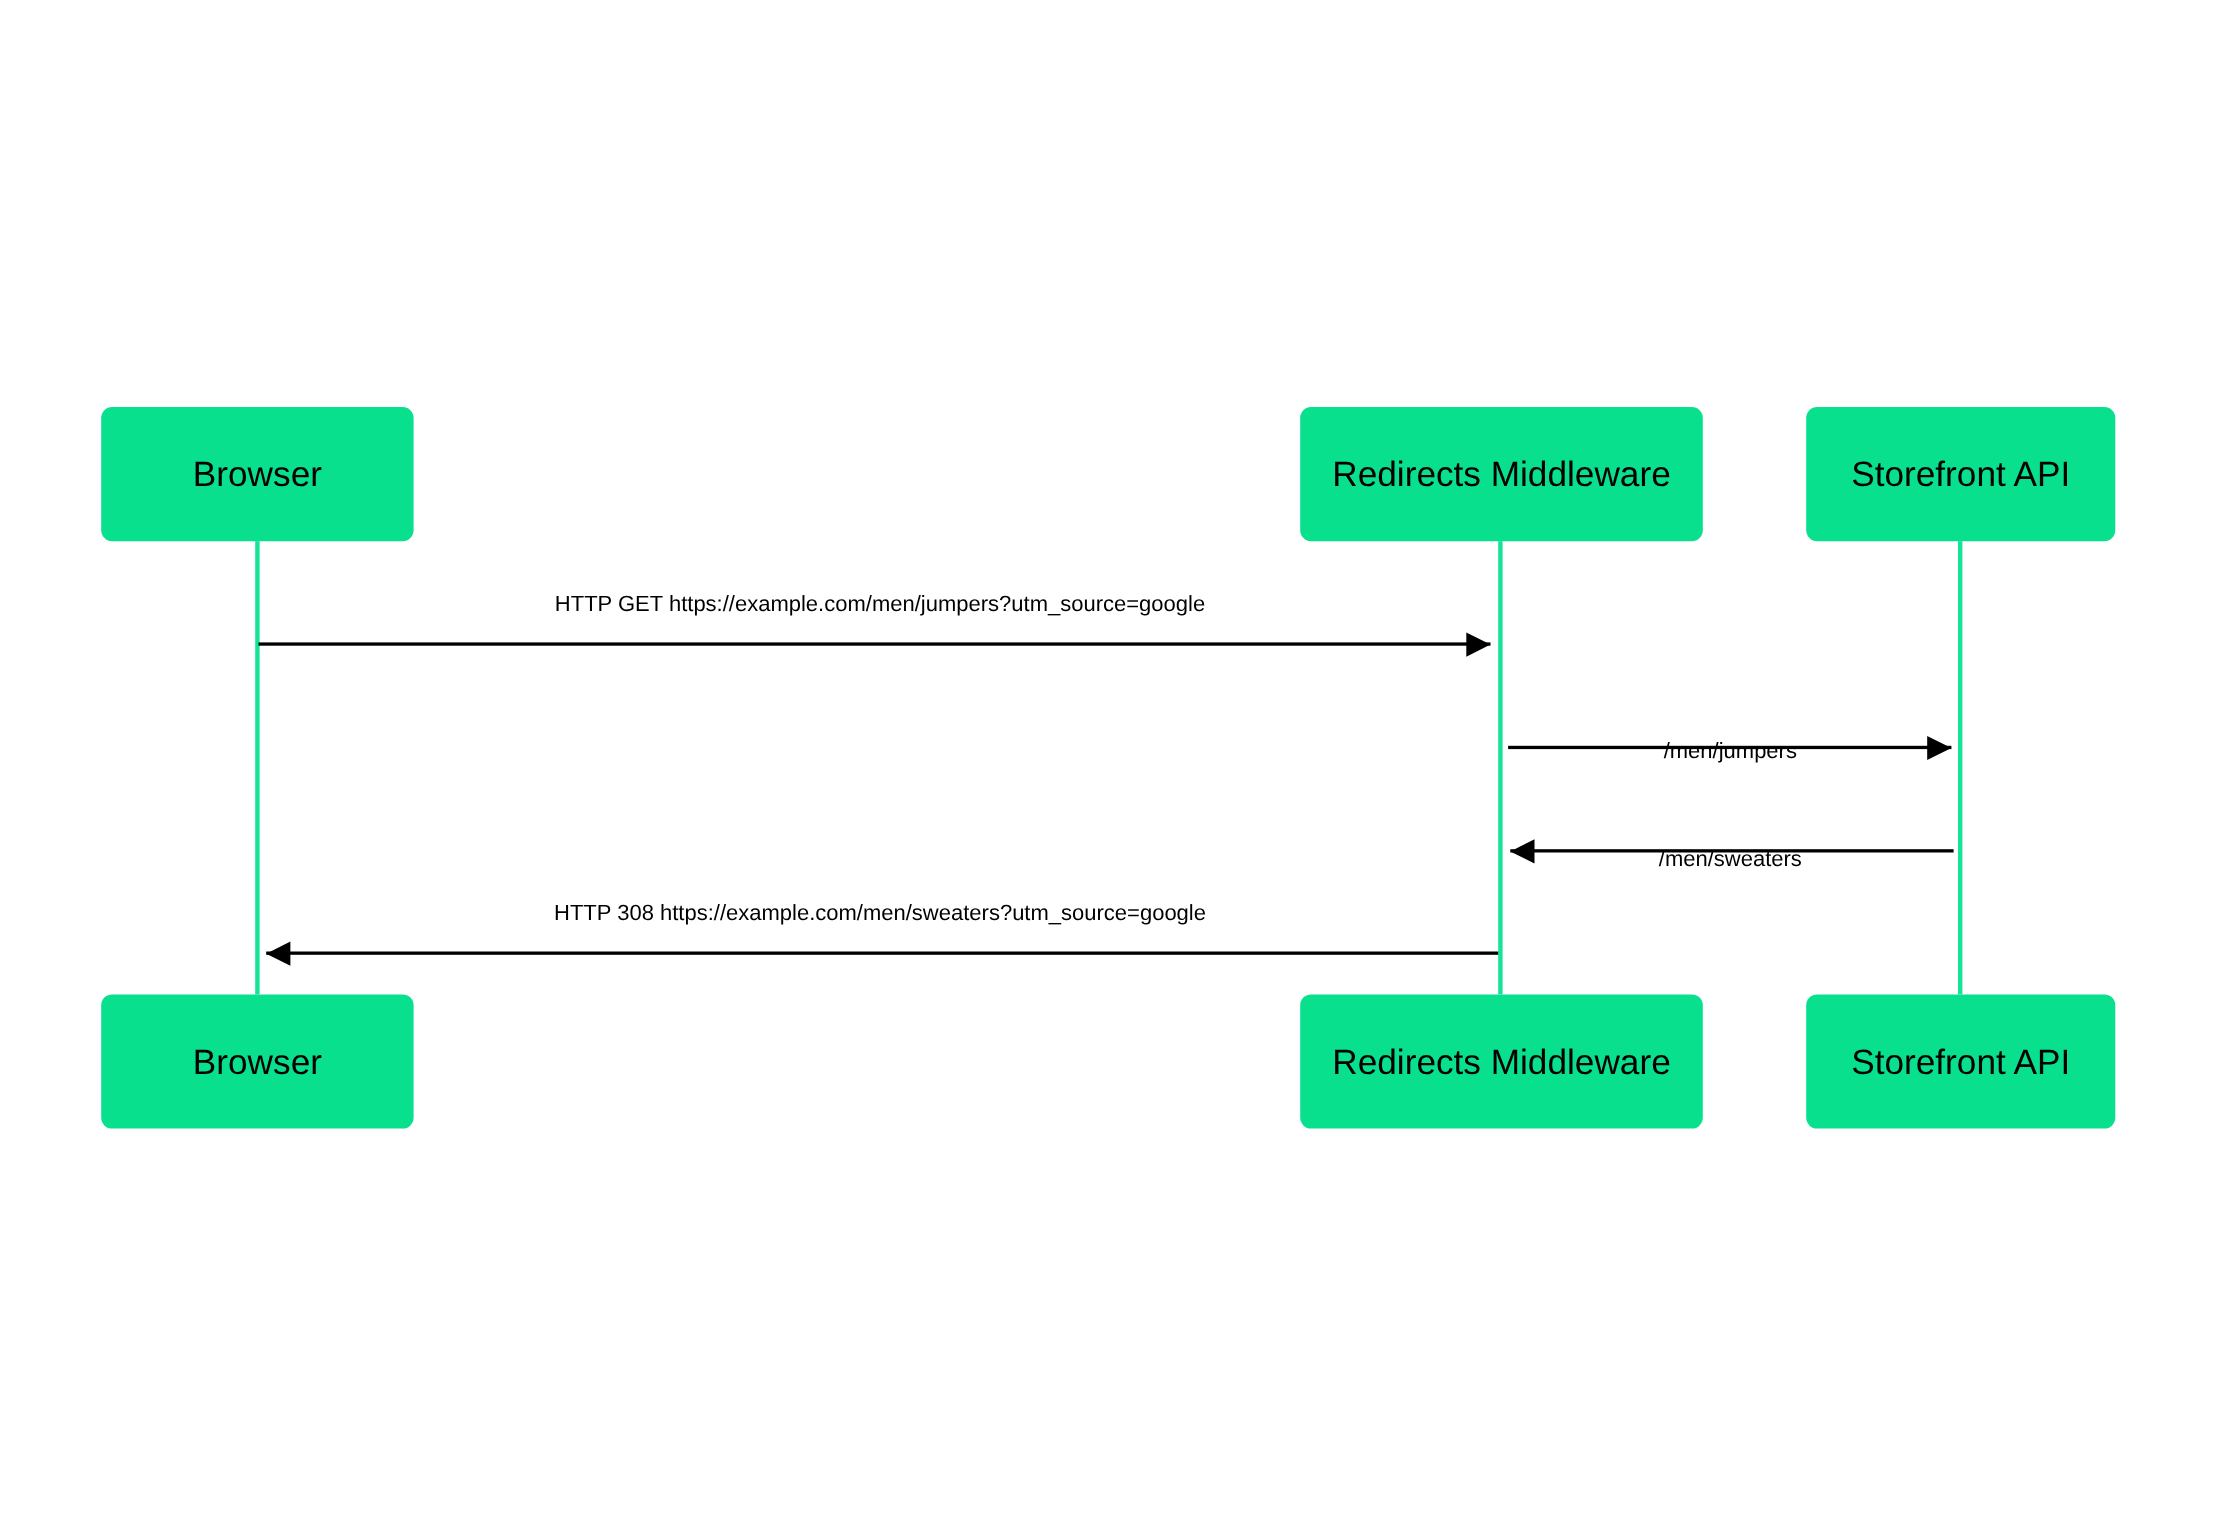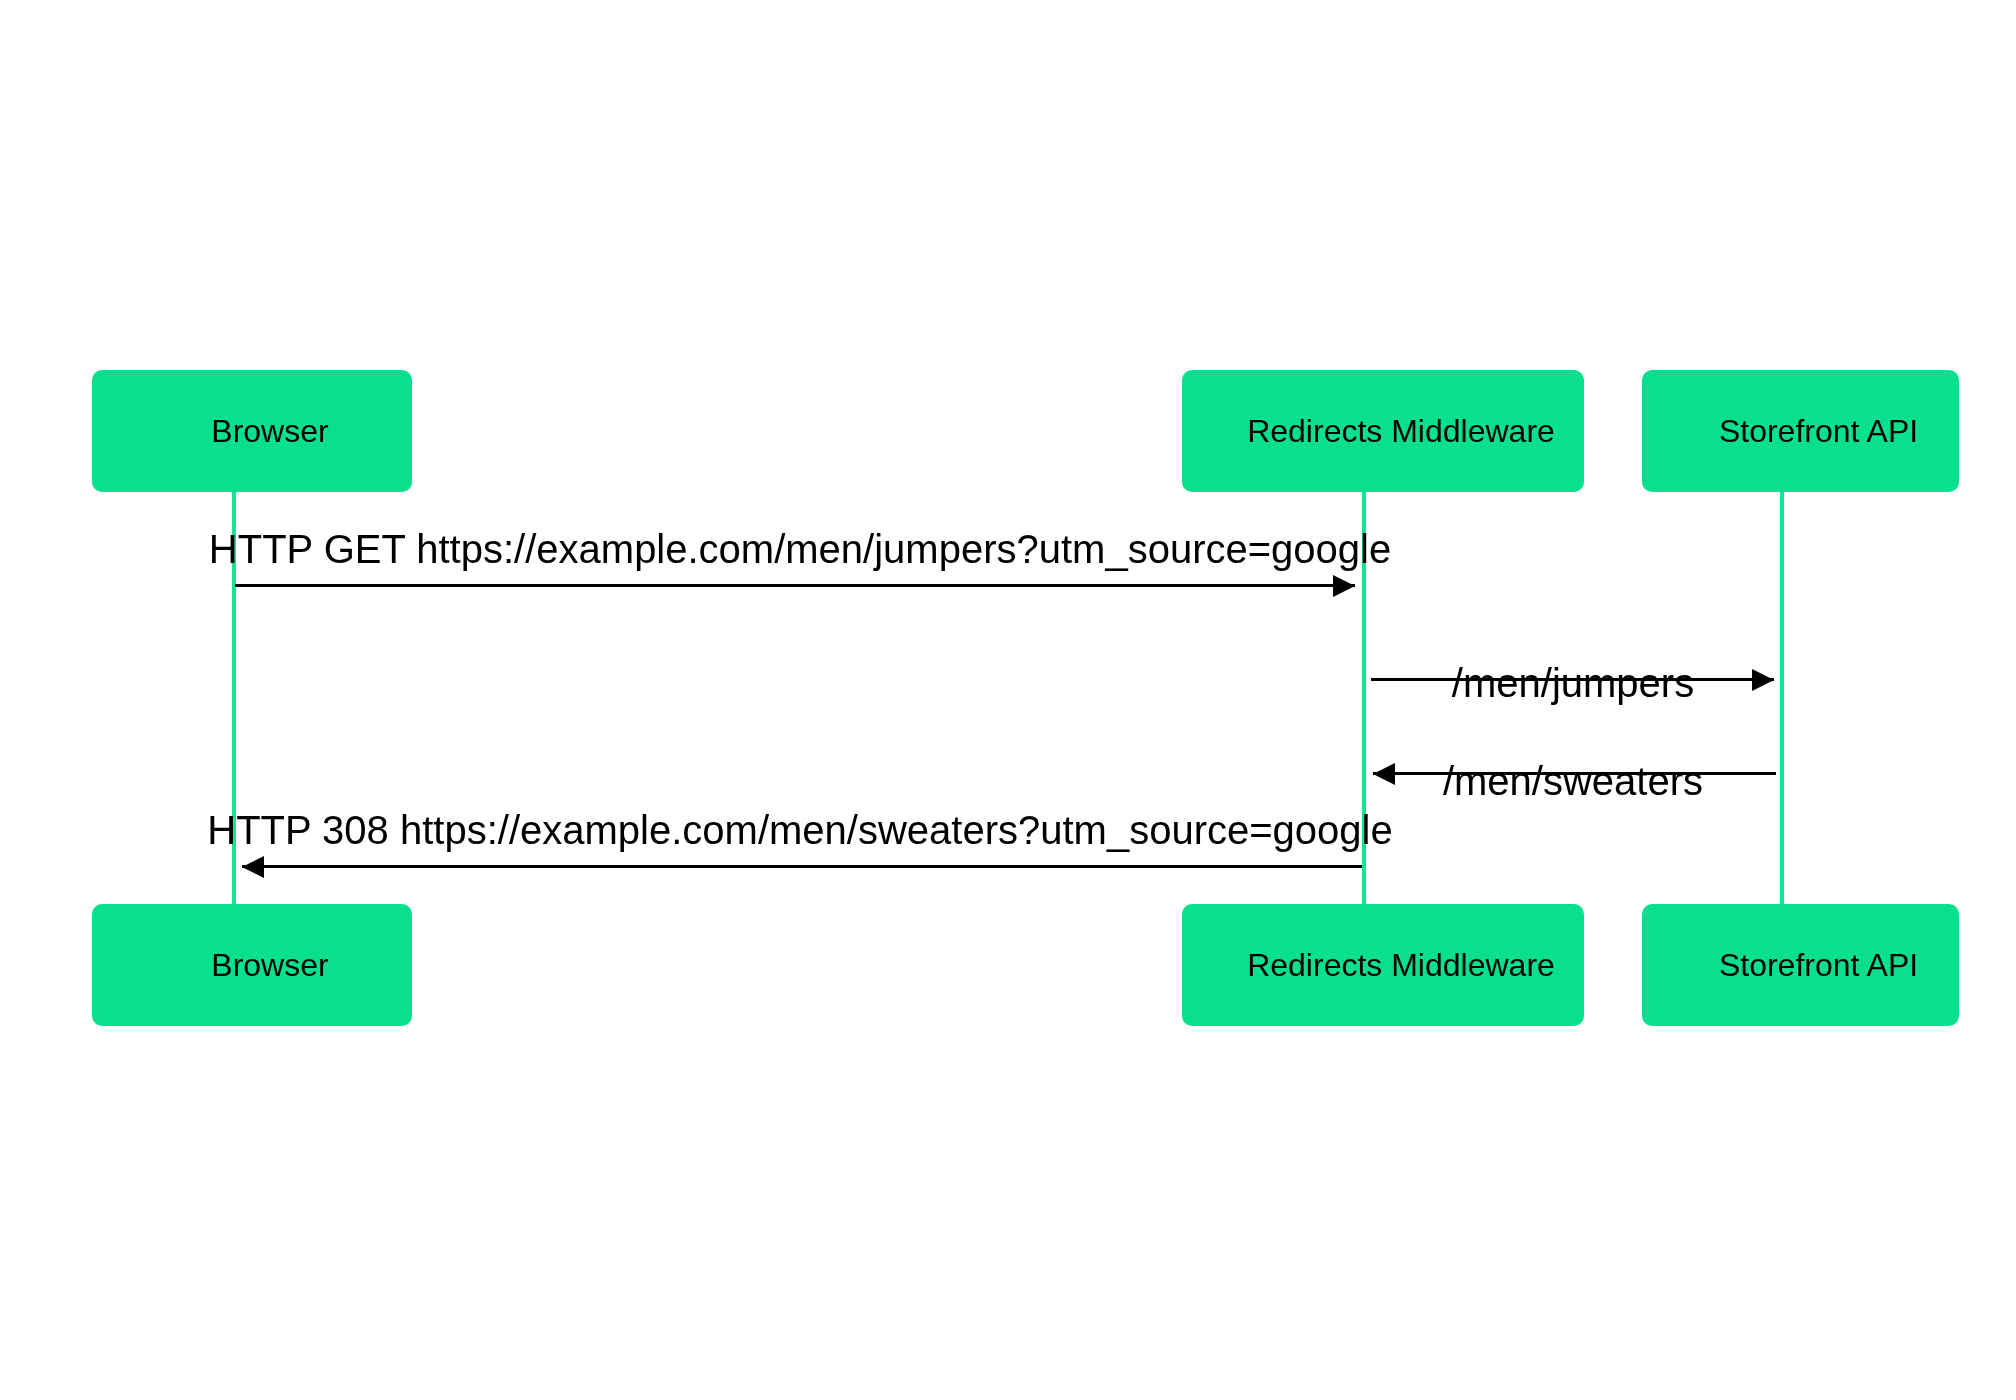--- a/index.html
+++ b/index.html
@@ -21,33 +21,33 @@
   .lifeline{
     position:absolute;
     top:492px;height:412px;width:4px;
     background:var(--lifeline);
   }
   .actor-box{
     position:absolute;
     height:122px;
     background:var(--actor-fill);
     border-radius:10px;
-    display:flex;align-items:center;justify-content:center;padding-left:36px;
+    display:flex;align-items:center;justify-content:center;
   }
   .actor-box span{
     font-size:32px;
     line-height:1;
     color:var(--text);
     white-space:nowrap;
   }
   .msg-label{
     position:absolute;
     height:40px;
     display:flex;align-items:center;justify-content:center;
-    font-size:40px;
+    font-size:20px;
     white-space:nowrap;
     color:var(--text);
   }
   .msg-arrow{
     position:absolute;
     height:3px;
     background:var(--arrow);
   }
   .msg-arrow::after{
     content:"";

